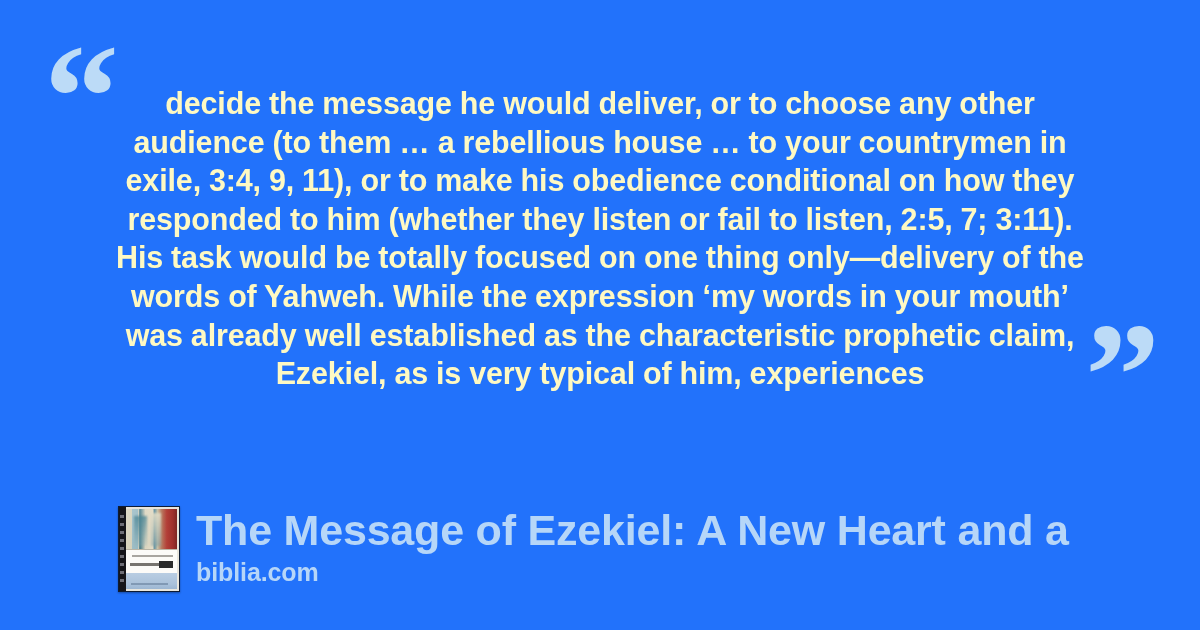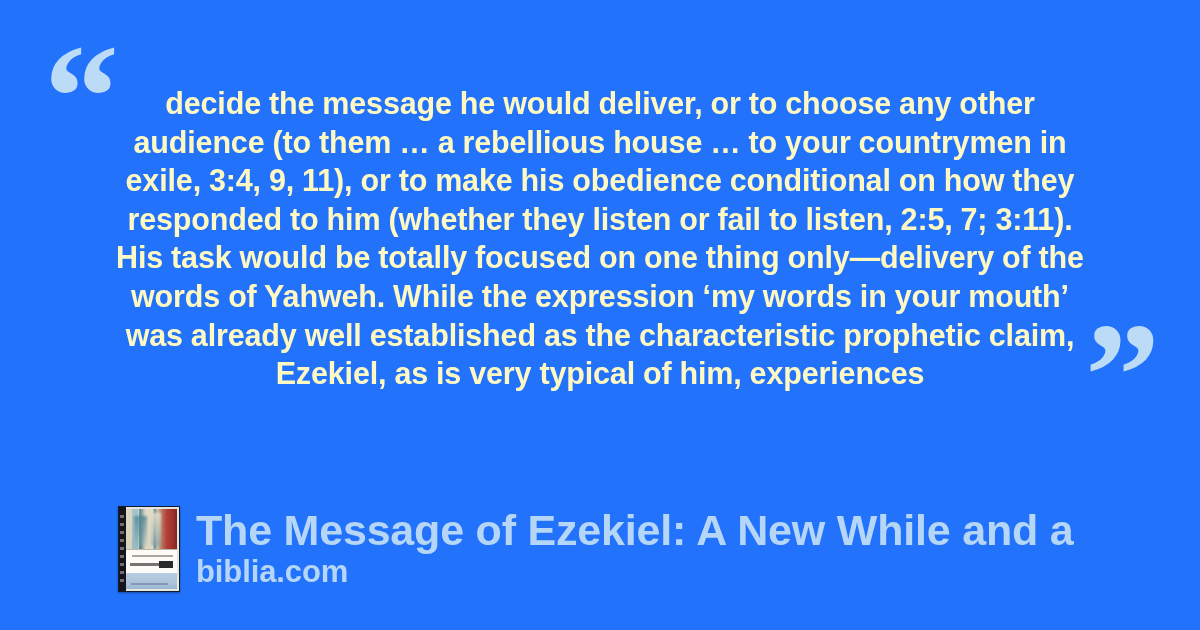--- a/index.html
+++ b/index.html
@@ -215,21 +215,21 @@
     line-height: 48px;
     letter-spacing: -0.2px;
     white-space: nowrap;
     margin: 0;
     padding: 0;
   }
   .source-site {
     color: #b6d6f8;
     font-family: "Liberation Sans Narrow", "Liberation Sans", sans-serif;
     font-weight: 700;
-    font-size: 31px;
+    font-size: 25px;
     line-height: 28px;
     letter-spacing: -0.1px;
     margin: 4px 0 0 0;
     padding: 0;
   }
 </style>
 </head>
 <body>
 
 <div class="share-card">
@@ -247,19 +247,19 @@
       <div class="cover-band">
         <div class="cover-author"></div>
         <div class="cover-title-line"></div>
         <div class="cover-title-box"></div>
       </div>
       <div class="cover-lower"></div>
       <div class="cover-spine"></div>
     </div>
 
     <div class="attribution-text">
-      <div class="work-title">The Message of Ezekiel: A New While and a</div>
+      <div class="work-title">The Message of Ezekiel: A New Heart and a</div>
       <div class="source-site">biblia.com</div>
     </div>
 
   </div>
 
 </div>
 
 </body></html>

